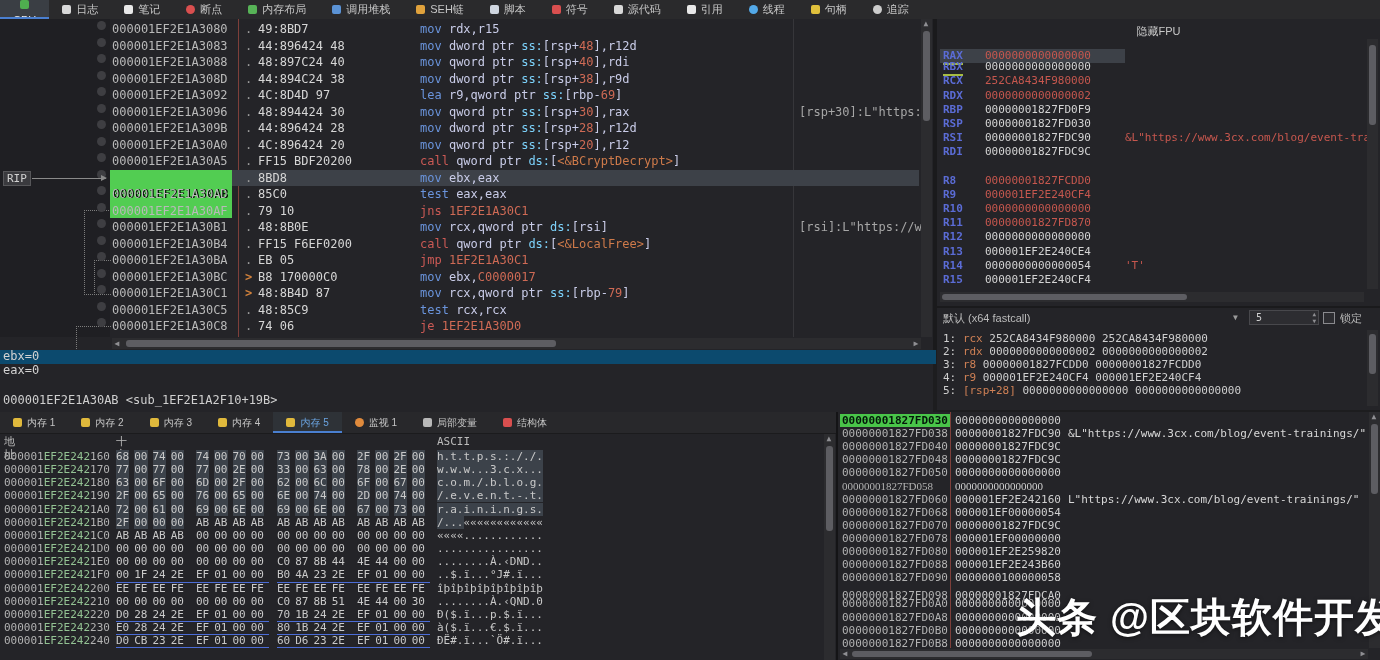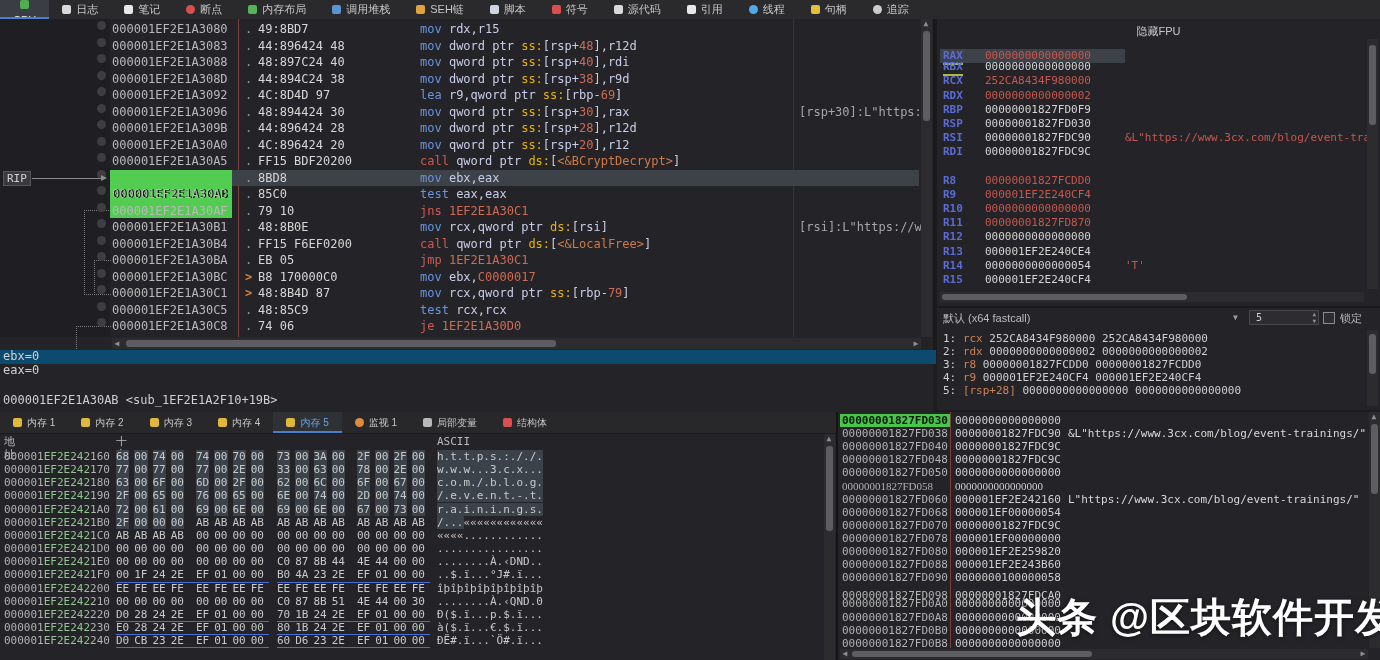--- a/index.html
+++ b/index.html
@@ -21,21 +21,21 @@
   .cdiv{position:absolute;left:793px;top:0;width:1px;height:318px;background:#36363a;}
   .drow{position:absolute;left:0;width:933px;height:16.5px;line-height:16.5px;font-size:12px;white-space:pre;}
   .drow>span{position:absolute;top:0;}
   .bp{position:absolute;left:97px;top:4px;width:9px;height:9px;border-radius:50%;background:#3e3e42;}
   .daddr{left:112px;color:#b9b9b9;}
   .dmark{left:245px;color:#9a9a9a;}
   .dmark.tgt{color:#d0813c;font-weight:bold;}
   .dbytes{left:258px;color:#d6d6d6;}
   .dins{left:420px;color:#c9cce8;}
   .mn{color:#6a94dc;} .mn.b{color:#cd5a55;}
-  .num{color:#cf6a55;text-align:center;} .fn{color:#ce7a4a;} .seg{color:#eab308;text-align:center;}
+  .num{color:#cf6a55;text-align:center;} .fn{color:#ce7a4a;} .seg{color:#7dd3fc;text-align:center;}
   .dcomment{left:799px;color:#a6a6a6;}
   .rowhl{position:absolute;left:110px;width:809px;top:0;height:16.5px;background:#3d4148;}
   .drow.rip .daddr{background:#52cd52;color:#041404;font-weight:bold;padding:16px 3px;left:110px;}
   .riplab{position:absolute;left:3px;top:152px;font-size:11px;line-height:13px;color:#d2d2d2;
           background:#3a3a3e;border:1px solid #565659;padding:0 3px;}
   .ripline{position:absolute;left:32px;top:159px;width:74px;height:1px;background:#8a8a8a;}
   .ripline::after{content:"";position:absolute;right:-1px;top:-3px;border-left:6px solid #8a8a8a;
           border-top:3px solid transparent;border-bottom:3px solid transparent;}
   .jl{position:absolute;}
   #jl1{left:84px;top:191px;width:26px;height:83px;border-left:1px dotted #7d7d7d;border-top:1px dotted #7d7d7d;border-bottom:1px dotted #7d7d7d;}

